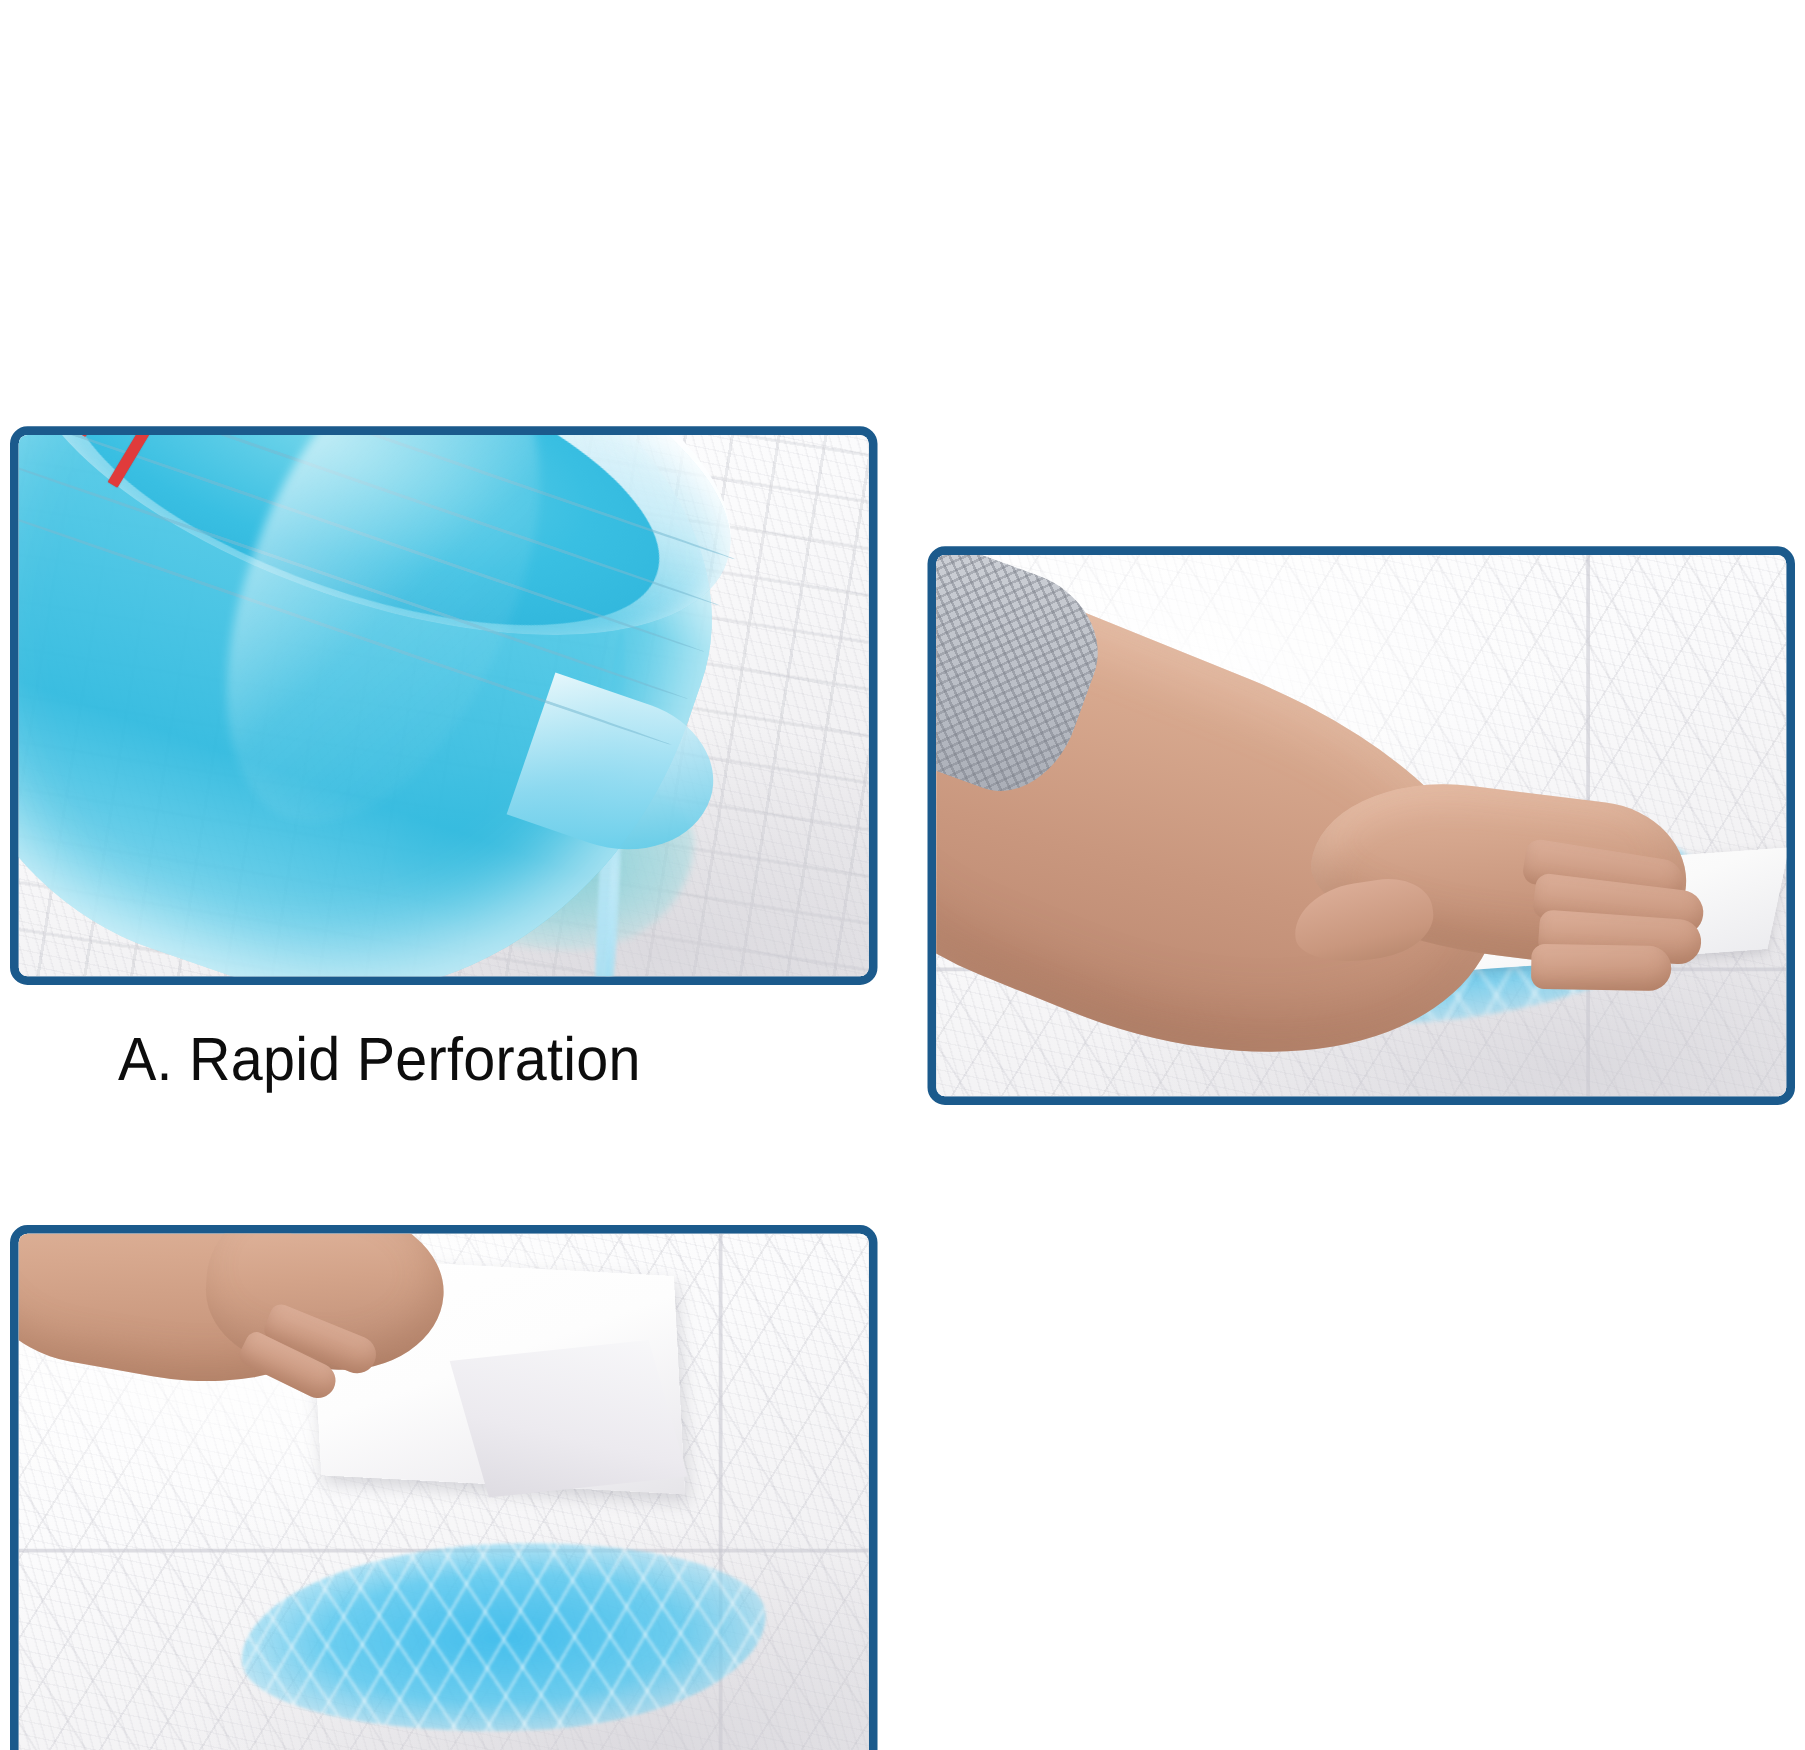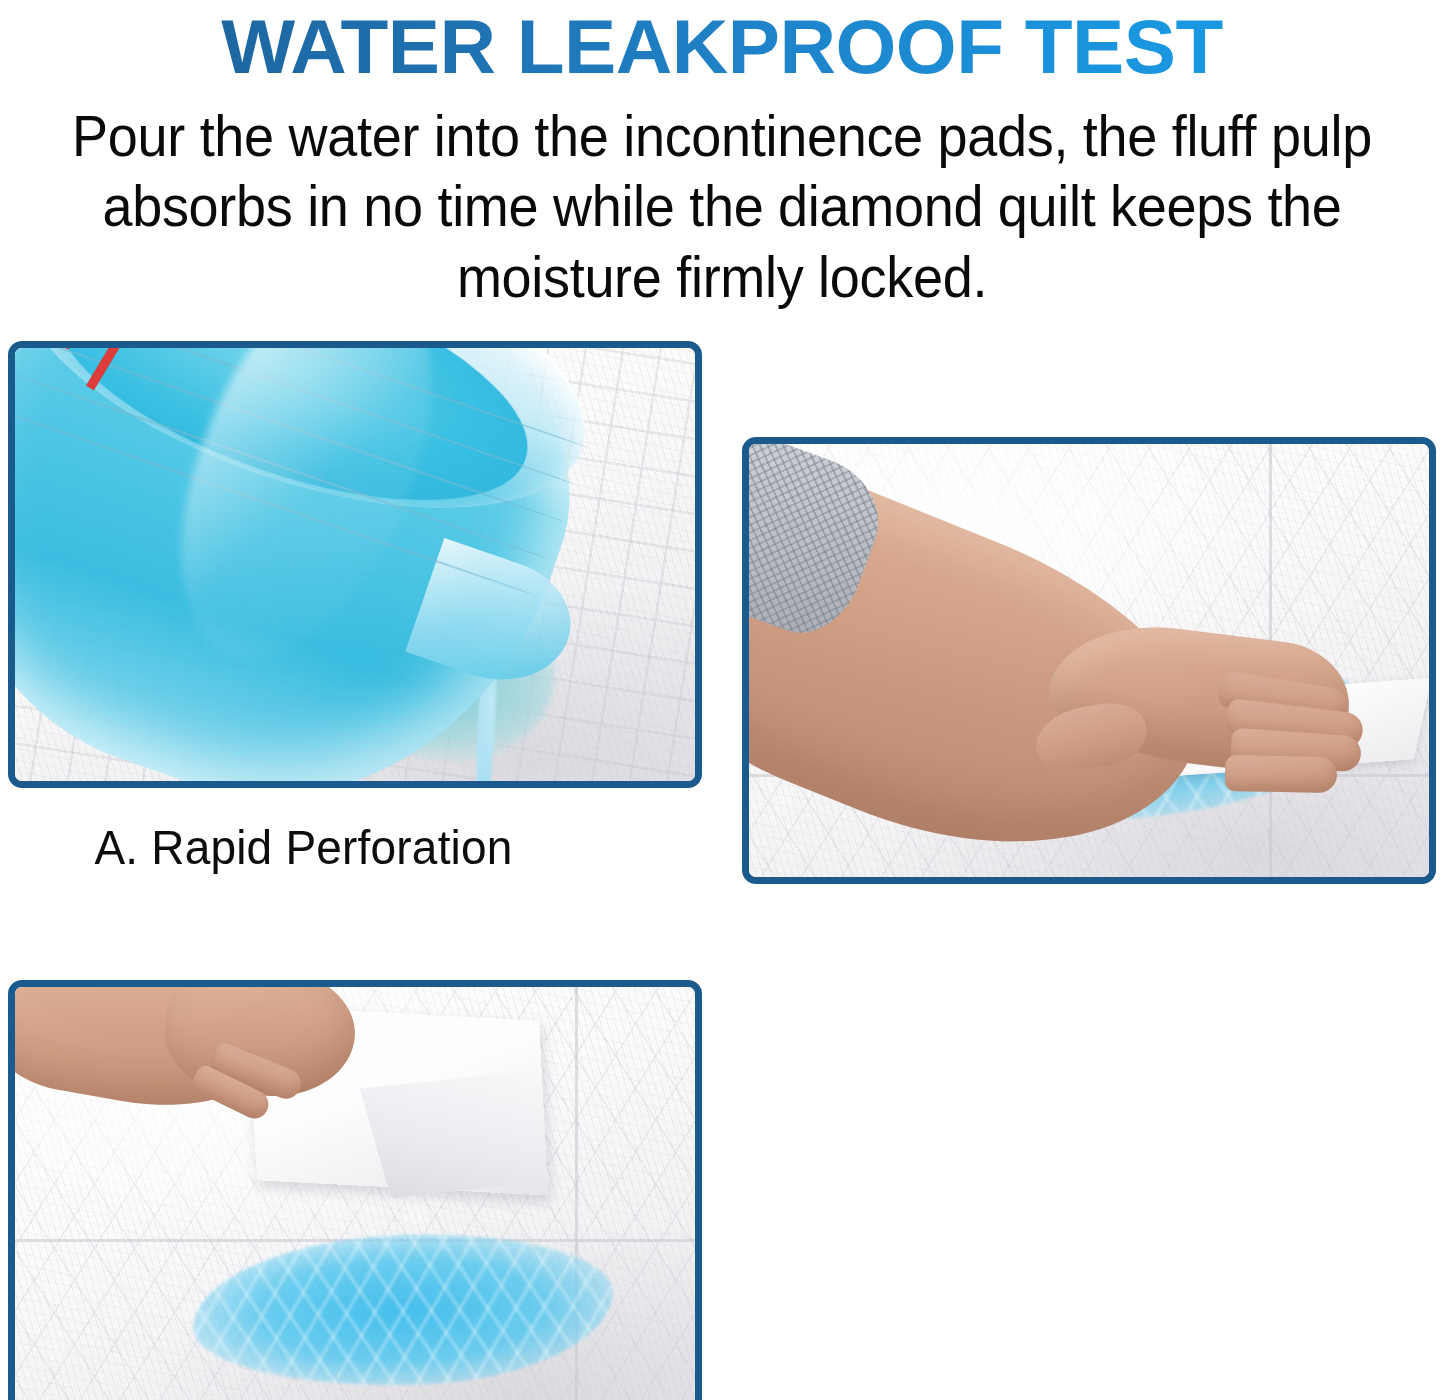--- a/index.html
+++ b/index.html
@@ -395,24 +395,20 @@
     background: rgba(196,196,206,0.55);
   }
   .seam-v { width: 3px; top: 0; bottom: 0; }
   .seam-h { height: 3px; left: 0; right: 0; }
 </style>
 </head>
 <body>
 
 <div class="page">
 
-  <div class="header">
-    <div class="title">WATER LEAKPROOF TEST</div>
-    <div class="subtitle">Pour the water into the incontinence pads, the fluff pulp absorbs in no time while the diamond quilt keeps the moisture firmly locked.</div>
-  </div>
 
   <div class="grid">
 
     <div class="cell">
       <div class="panel">
         <div class="photo">
           <div class="pad-base"></div>
           <div class="quilt-square" style="opacity:.30"></div>
           <div class="crinkle"></div>
           <div class="pad-soft-shade"></div>

